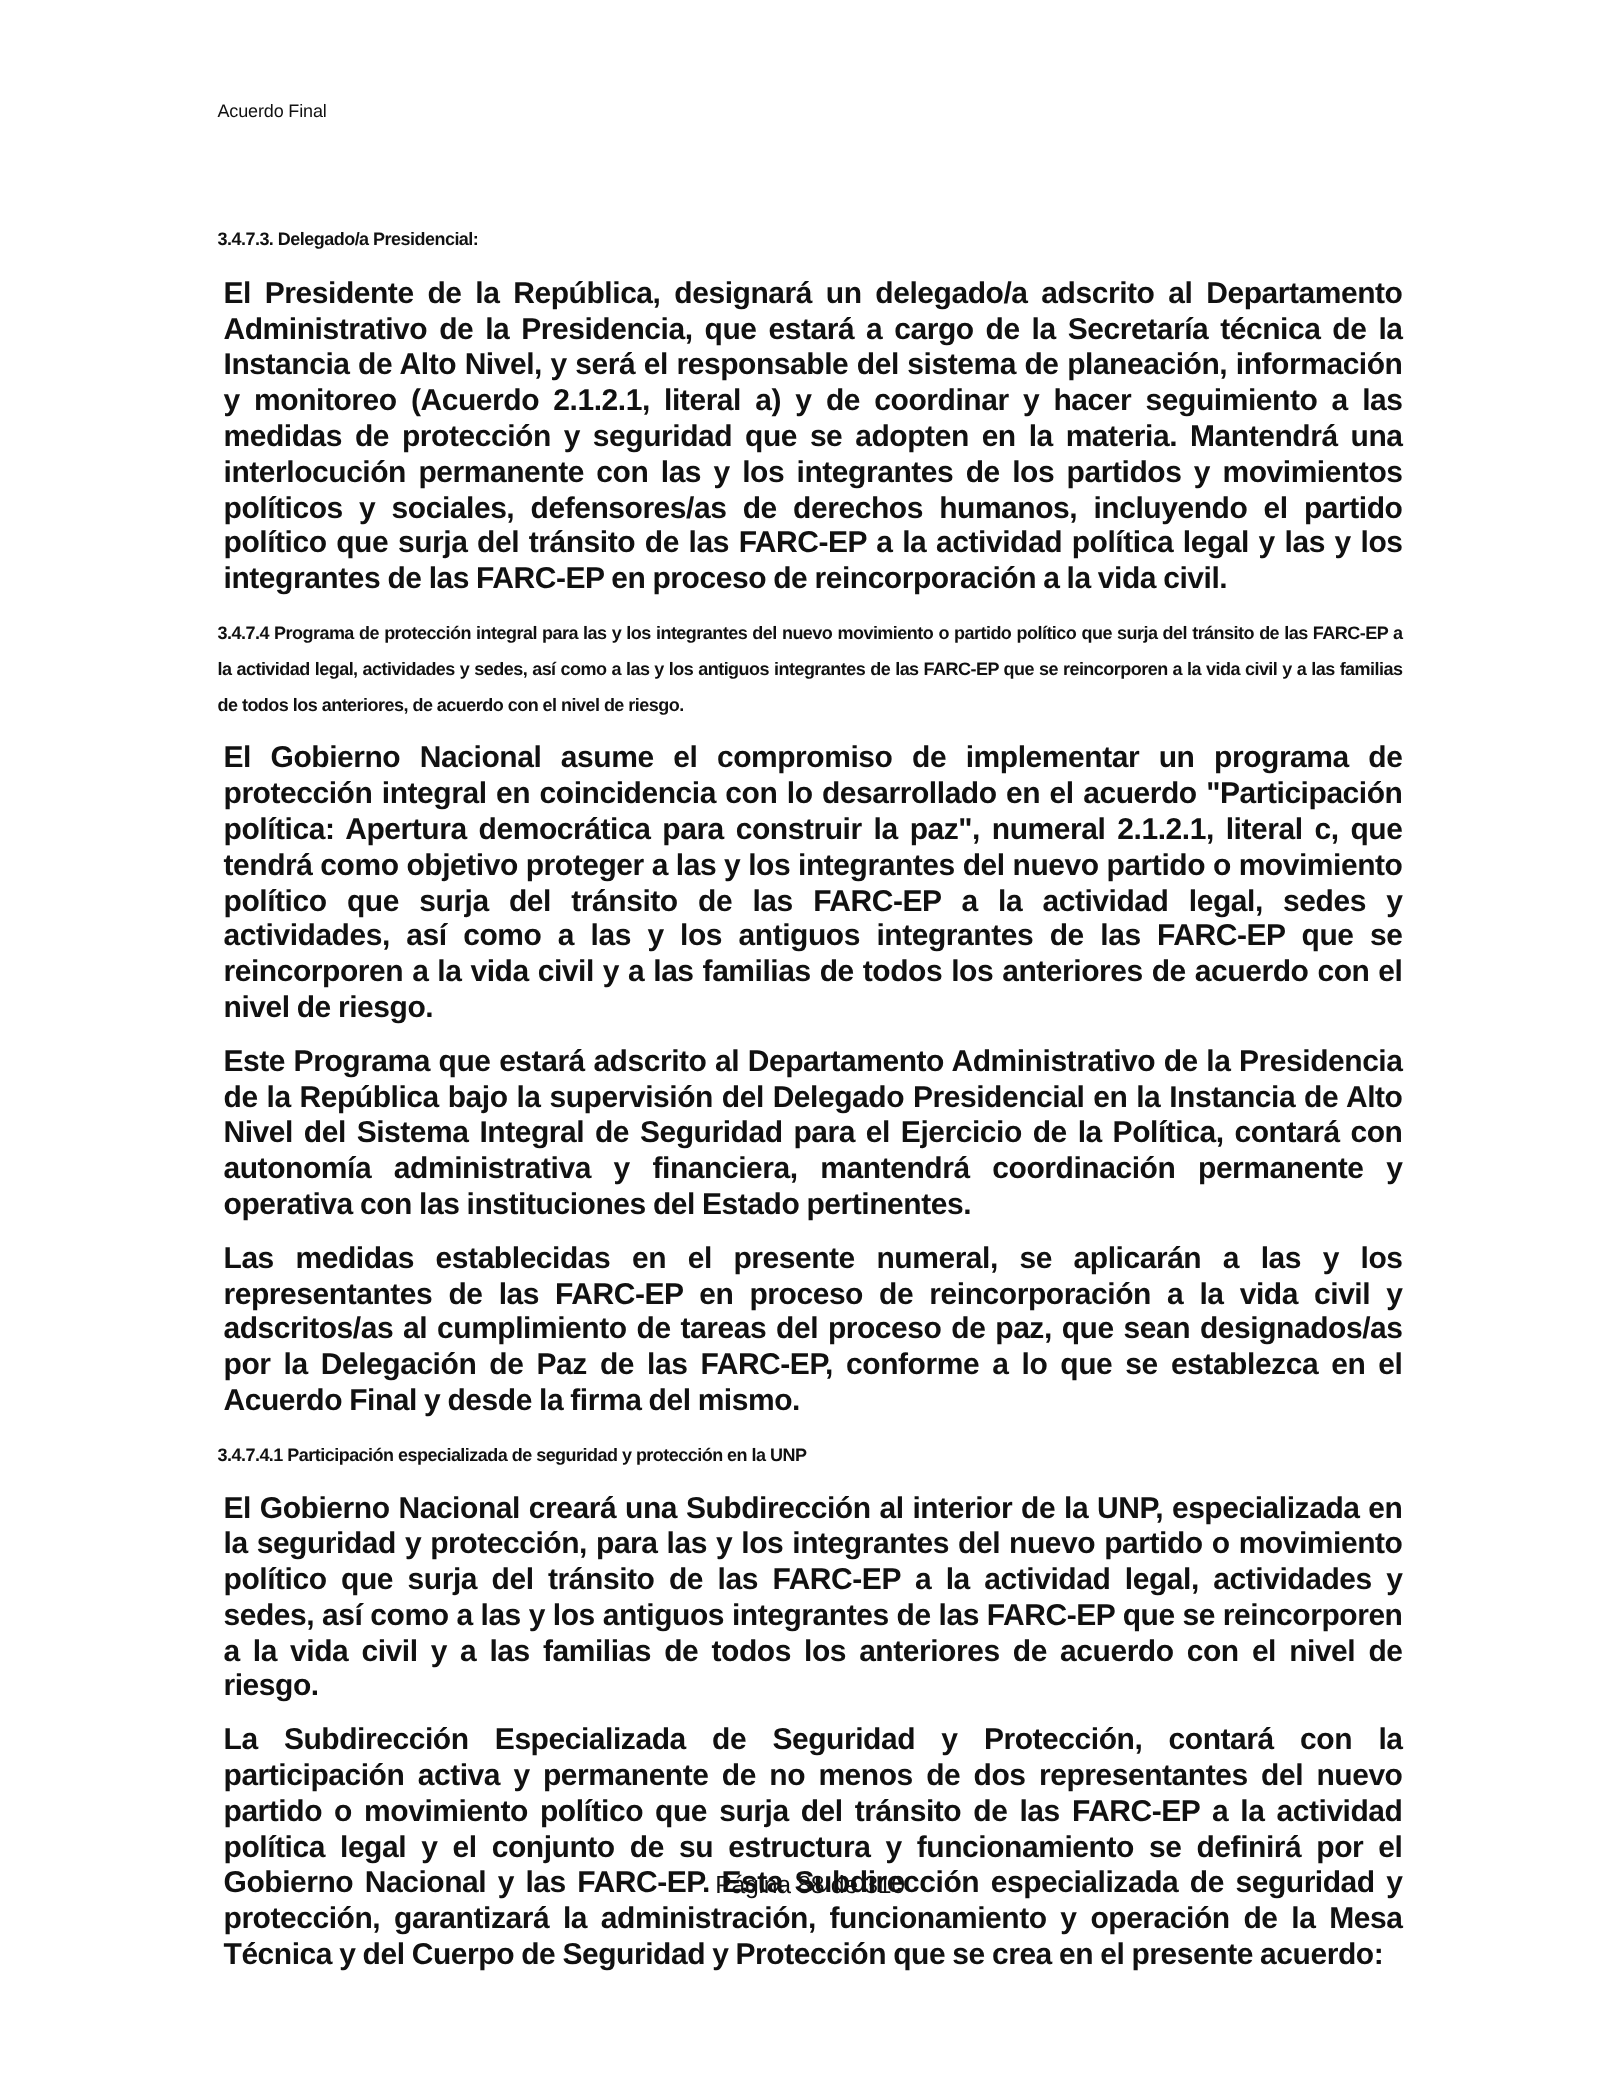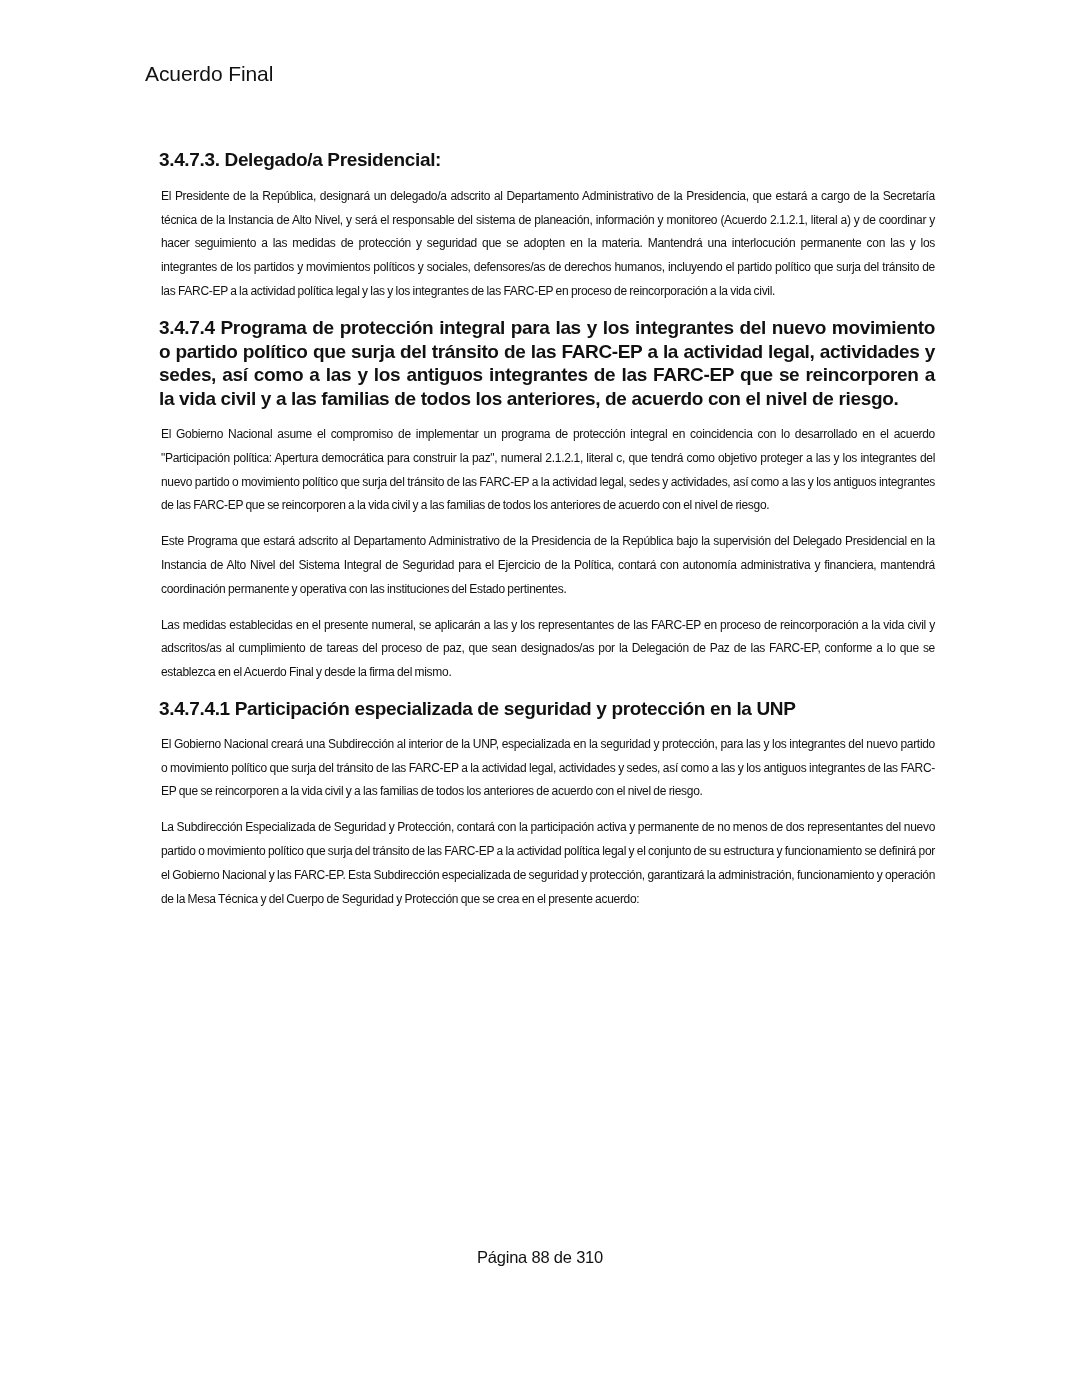--- a/index.html
+++ b/index.html
@@ -15,43 +15,44 @@
     color: #111111;
     font-family: "Liberation Sans", sans-serif;
   }
   .page {
     position: absolute;
     left: 145px;
     top: 62px;
     width: 790px;
   }
   .header-line {
-    font-size: 21px;
+    font-size: 12px;
     line-height: 24px;
     margin: 0;
     letter-spacing: -0.1px;
   }
   .header-block {
     margin-bottom: 62px;
   }
   .heading {
     font-weight: bold;
-    font-size: 19px;
+    font-size: 12px;
     line-height: 23.8px;
-    margin: 0 0 12px 14px;
+    margin: 0 0 12px 0;
     text-align: justify;
     letter-spacing: -0.35px;
   }
   .para {
-    font-size: 12px;
+    font-size: 20px;
     line-height: 23.8px;
-    margin: 0 0 12px 16px;
+    margin: 0 0 12px 4px;
     text-align: justify;
     letter-spacing: -0.3px;
     word-spacing: -0.5px;
+    font-weight: bold;
   }
   .h-3473 { margin-bottom: 13px; }
   .footer {
     position: absolute;
     left: 145px;
     top: 1245px;
     width: 790px;
     text-align: center;
     font-size: 16.5px;
     line-height: 24px;

